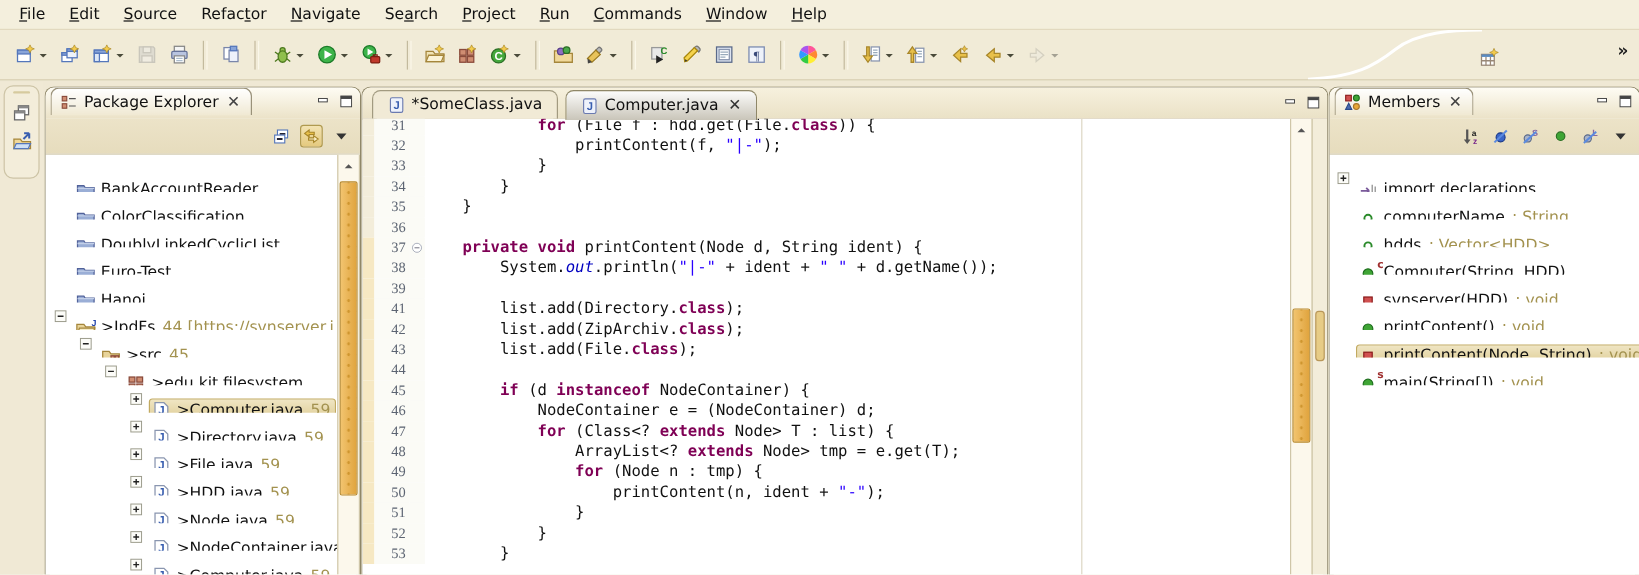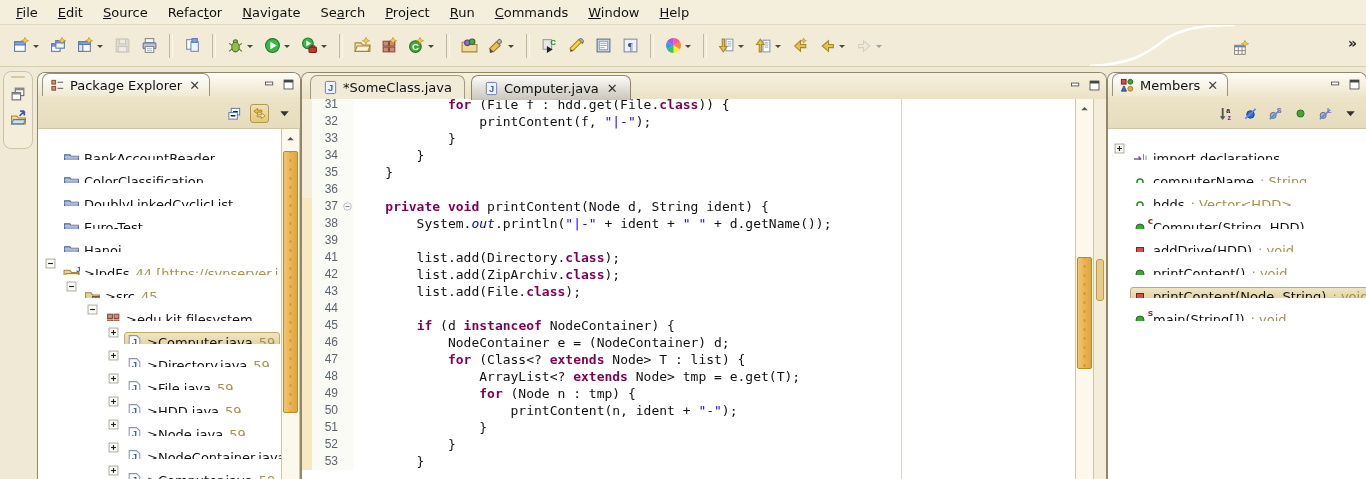--- a/index.html
+++ b/index.html
@@ -53,21 +53,21 @@
   .etab{position:absolute;top:2px;height:23px;display:flex;align-items:center;gap:5px;padding:0 12px;
         border:1px solid #a29a80;border-bottom:none;border-radius:7px 7px 0 0;background:#f1ead6;white-space:nowrap;z-index:1;}
   .etab.active{background:linear-gradient(#fcfcfb,#c9c5b9);border-color:#8f8768;z-index:2;height:24px;}
   .etab .x{font-weight:bold;color:#333;margin-left:3px;}
   .ebody{position:absolute;left:0;right:0;top:26px;bottom:0;background:#fff;overflow:hidden;}
   .code{margin-top:-3px;position:relative;z-index:1;}
   .cline{height:17px;display:flex;align-items:stretch;}
   .g-ann{width:10px;flex:none;background:#f3edda;}
   .g-ann.chg{background:#f6e8c3;}
   .g-num{width:26px;flex:none;background:#fbfbf6;color:#5c6472;text-align:right;padding-right:3px;
-         font-family:Liberation Sans, sans-serif;font-size:12px;line-height:17px;}
+         font-family:Liberation Serif, serif;font-size:12px;line-height:17px;}
   .g-fold{width:13px;flex:none;background:#fbfbf6;display:flex;align-items:center;justify-content:center;}
   .g-code{flex:1;position:relative;}
   .cline.cur .g-code{background:#e3eefb;}
   .g-code pre{margin:0;font-family:"DejaVu Sans Mono","Liberation Mono",monospace;font-size:13px;line-height:17px;}
   .tok-kw{color:var(--kw,#7f0055);font-weight:bold;}
   .tok-str{color:var(--str,#2a00ff);}
   .tok-sf{color:var(--sf,#0000c0);font-style:italic;}
   .caret{position:absolute;left:0;top:1px;width:2px;height:15px;background:#000;}
   .pmargin{position:absolute;top:0;bottom:0;left:599px;width:1px;background:#dcd6c4;z-index:2;}
   
@@ -1154,21 +1154,21 @@
           </span>
         </div>
         <div class="trow" style="padding-left:5px">
           <span class="exp"></span>
           <span class="pill">
             <span class="ticon">
               <svg viewBox="0 0 16 16" width="16" height="16">
                 <rect x="4.5" y="4.5" width="7" height="7" fill="#d05050" stroke="#8a1a1a"></rect>
               </svg>
             </span>
-            <span>addDrive(HDD)</span>
+            <span>svnserver(HDD)</span>
             <span class="dec">: void</span>
           </span>
         </div>
         <div class="trow" style="padding-left:5px">
           <span class="exp"></span>
           <span class="pill">
             <span class="ticon">
               <svg viewBox="0 0 16 16" width="16" height="16">
                 <circle cx="8" cy="8" r="4" fill="#3fa535" stroke="#1e6e1e"></circle>
               </svg>

